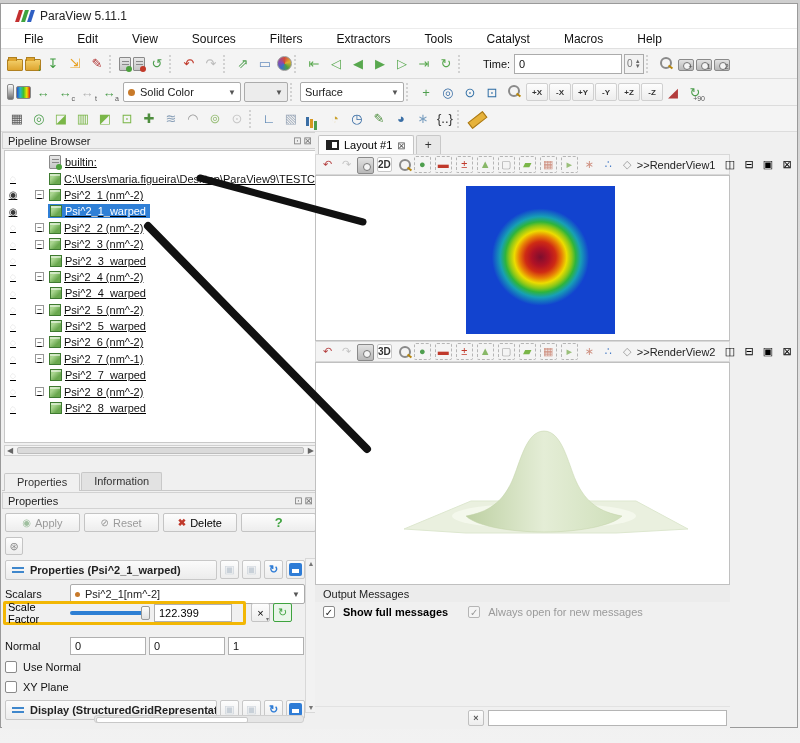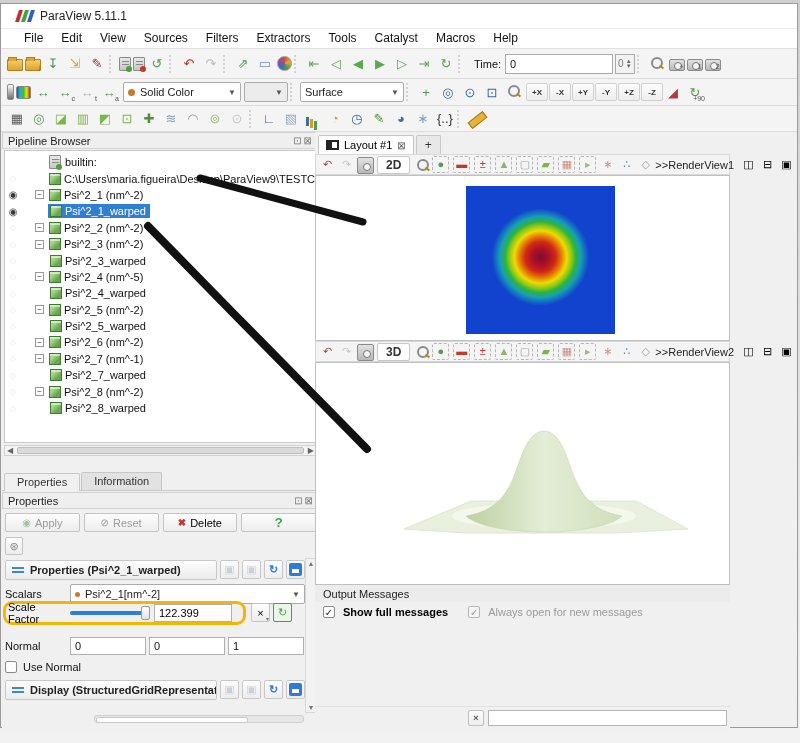--- a/index.html
+++ b/index.html
@@ -5,21 +5,21 @@
   * { margin:0; padding:0; box-sizing:border-box; }
   html,body { width:800px; height:743px; font-family:"Liberation Sans", sans-serif; background:#e9e9e9; overflow:hidden; }
   #stage { position:relative; width:800px; height:743px; background:linear-gradient(#cfcfcf,#f2f2f2); }
   #win { position:absolute; left:0; top:3px; width:798px; height:725px; background:#f0f0f0; border:1px solid #9a9a9a; }
 
   
   #titlebar { position:absolute; left:0; top:0; width:100%; height:25px; background:#fff; display:flex; align-items:center; padding-left:16px; gap:7px; border-bottom:1px solid #ececec;}
   #logo { display:flex; gap:2px; }
   #logo i { width:4px; height:12px; transform:skewX(-18deg); }
   #title { font-size:12px; color:#222; }
-  #menubar { position:absolute; left:0; top:25px; width:100%; height:20px; background:#fff; display:flex; padding-left:14px; gap:0; border-bottom:1px solid #e0e0e0;}
+  #menubar { position:absolute; left:0; top:25px; width:100%; height:20px; background:#fff; display:flex; align-items:center; padding-left:14px; gap:16px; border-bottom:1px solid #e0e0e0;}
   .menuitem { font-size:12px; color:#111; padding:2px 9px; }
 
   
   .tbar { position:absolute; left:0; width:100%; background:#f4f4f4; display:flex; align-items:center; border-bottom:1px solid #dcdcdc; padding-left:6px; }
   #tb1 { top:45px; height:30px; }
   #tb2 { top:75px; height:27px; }
   #tb3 { top:102px; height:26px; }
   .sep { width:6px; height:18px; border-left:2px dotted #d2d2d2; margin:0 4px 0 2px; flex:none;}
   .istrip { display:flex; align-items:center; gap:2px; }
   .ticon { position:relative; width:20px; height:20px; display:inline-flex; align-items:center; justify-content:center; flex:none; border-radius:2px;}
@@ -61,21 +61,21 @@
   .dot { width:7px; height:7px; border-radius:50%; background:#c87a2a; flex:none;}
   .tfield { height:20px; background:#fff; border:1px solid #ababab; font-size:11px; padding:0 4px; color:#111;}
   .spin { height:20px; background:#f2f2f2; border:1px solid #ababab; font-size:10px; color:#777; display:flex; align-items:center; padding:0 2px; gap:2px;}
   .spin .ud { display:flex; flex-direction:column; font-size:6px; line-height:5px; color:#666;}
   .lab { font-size:11px; color:#111; }
 
   
   #pipedock { position:absolute; left:1px; top:128px; width:317px; height:340px; background:#f0f0f0; border-right:1px solid #c4c4c4;}
   .dockhead { height:17px; background:#efefef; border:1px solid #d2d2d2; display:flex; align-items:center; font-size:11px; color:#222; padding:0 5px; }
   .dockhead .dbtns { margin-left:auto; display:flex; gap:2px; font-size:10px; color:#777;}
-  #ptree { position:absolute; left:2px; top:18px; width:313px; height:293px; background:#fff; border:1px solid #c8c8c8; overflow:hidden; padding-top:3px;}
+  #ptree { position:absolute; left:2px; top:18px; width:313px; height:293px; background:#fff; border:1px solid #c8c8c8; overflow:hidden; padding-top:3px;text-decoration:underline;}
   .prow { height:16.4px; display:flex; align-items:center; font-size:11px; color:#111; white-space:nowrap; }
   .eye { width:16px; text-align:center; font-size:10px; flex:none;}
   .exp { width:9px; height:9px; border:1px solid #979797; background:#fff; font-size:8px; line-height:7px; text-align:center; color:#333; margin:0 3px 0 14px; flex:none;}
   .noexp { width:12px; margin-left:14px; flex:none;}
   .childind { width:27px; flex:none;}
   .cube { width:12px; height:12px; background:linear-gradient(135deg,#a8d48e 30%,#6aa84f 70%); border:1px solid #3e7a30; margin-right:3px; flex:none; box-shadow:inset 0 2px 0 rgba(255,255,255,.5);}
   .hl { display:flex; align-items:center; padding:1px 4px 1px 2px; }
   .hl.sel { background:#2f7fd6; color:#fff; }
   .hscroll { position:absolute; left:2px; bottom:14px; width:313px; height:11px; background:#f4f4f4; border:1px solid #d0d0d0; display:flex; align-items:center;}
   .hscroll .thumb { flex:1; height:7px; background:#dadada; border:1px solid #bdbdbd; margin:0 2px; border-radius:2px;}
@@ -90,21 +90,21 @@
   .pbtn { flex:1; height:19px; background:linear-gradient(#fdfdfd,#ededed); border:1px solid #c4c4c4; border-radius:2px; font-size:11px; display:flex; align-items:center; justify-content:center; gap:4px;}
   .pbtn .bi { font-size:10px; }
   .searchrow { display:flex; gap:3px; padding:2px 3px; }
   .searchrow input { flex:1; height:18px; border:1px solid #b5b5b5; border-radius:2px; font-size:10.5px; padding:0 5px; color:#888; font-family:"Liberation Sans",sans-serif;}
   .searchrow .gear { width:18px; height:18px; border:1px solid #c4c4c4; border-radius:2px; background:linear-gradient(#fdfdfd,#ededed); display:flex; align-items:center; justify-content:center; font-size:11px; color:#888;}
   .secrow { display:flex; gap:3px; padding:3px 14px 2px 3px; align-items:flex-start;}
   .sechead { flex:1; height:20px; background:linear-gradient(#fbfbfb,#ececec); border:1px solid #c8c8c8; border-radius:2px; display:flex; align-items:center; gap:6px; padding:0 6px; font-size:11px; font-weight:bold; color:#222; white-space:nowrap; overflow:hidden;}
   .secico { width:19px; height:19px; border:1px solid #c8c8c8; border-radius:2px; background:linear-gradient(#fdfdfd,#ededed); display:flex; align-items:center; justify-content:center; font-size:11px;}
   .formrow { display:flex; align-items:center; padding:2px 14px 2px 3px; gap:3px; font-size:11px;}
   .formrow .flab { width:62px; flex:none; color:#111;}
-  .sf-wrap { position:absolute; left:1px; top:129px; width:243px; height:24px; border:3px solid #f2b705; border-radius:9px; display:flex; align-items:center; gap:4px; padding:0 2px; background:#f0f0f0; z-index:5;}
+  .sf-wrap { position:absolute; left:1px; top:129px; width:243px; height:24px; border:3px solid #f2b705; border-radius:2px; display:flex; align-items:center; gap:4px; padding:0 2px; background:#f0f0f0; z-index:5;}
   .sf-wrap .flab { width:58px; font-size:11px; flex:none;}
   .slider { position:relative; width:80px; height:4px; background:#2d7fd4; border-radius:2px; flex:none;}
   .slider .handle { position:absolute; right:0px; top:-5px; width:9px; height:14px; background:linear-gradient(#fdfdfd,#e2e2e2); border:1px solid #9a9a9a; border-radius:2px;}
   .sf-val { width:78px; height:18px; border:1px solid #b0b0b0; background:#fff; font-size:11px; padding:0 4px; display:flex; align-items:center;}
   .mini { width:19px; height:19px; border:1px solid #c4c4c4; border-radius:2px; background:linear-gradient(#fdfdfd,#ededed); display:flex; align-items:center; justify-content:center; font-size:11px; position:relative;}
   .mini.green { border:1px solid #3fa33f; background:#eaf6ea; color:#3fa33f;}
   .mini .dd { position:absolute; right:0; bottom:-1px; font-size:6px; color:#777;}
   .nfield { width:76px; height:18px; border:1px solid #b0b0b0; background:#fff; font-size:11px; padding:0 4px; font-family:"Liberation Sans",sans-serif; color:#111;}
   .chkrow { display:flex; align-items:center; gap:6px; padding:4px 3px; font-size:11px; color:#111;}
   .cb { width:12px; height:12px; border:1px solid #8a8a8a; background:#fff; border-radius:2px; display:inline-flex; align-items:center; justify-content:center; font-size:10px; color:#222; flex:none;}
@@ -116,21 +116,21 @@
 
   
   #rightarea { position:absolute; left:314px; top:128px; width:415px; height:597px; background:#f0f0f0; }
   #tabbar { height:22px; display:flex; align-items:flex-end; padding-left:3px; gap:2px; background:#f0f0f0;}
   .ltab { display:flex; align-items:center; gap:5px; font-size:11px; background:#fdfdfd; border:1px solid #c4c4c4; border-bottom:none; padding:3px 7px; border-radius:2px 2px 0 0;}
   .tabico { width:13px; height:10px; border:2px solid #222; background:linear-gradient(90deg,#222 45%,#fff 45%);}
   .plustab { font-size:12px; color:#333; background:#e8e8e8; border:1px solid #c8c8c8; border-bottom:none; padding:2px 8px; border-radius:2px 2px 0 0;}
   .vtbar { height:21px; background:#f4f4f4; border:1px solid #d8d8d8; display:flex; align-items:center; padding:0 3px; gap:1px;}
   .vtbar .ticon { width:17px; height:17px; }
   .vtbar .ticon .g { font-size:11px; }
-  .modebtn { font-size:12px; font-weight:bold; color:#333; background:#fff; border:1px solid #c8c8c8; border-radius:2px; padding:1px 8px; margin:0 2px;}
+  .modebtn { font-size:10px; font-weight:bold; color:#333; background:#fff; border:1px solid #c8c8c8; border-radius:2px; padding:1px 0; margin:0 2px;}
   .vlabel { margin-left:auto; font-size:11px; color:#222; white-space:nowrap;}
   .vbtns { display:flex; gap:2px; margin-left:5px;}
   .viewport { position:relative; background:#fff; border:1px solid #c0c0c0; overflow:hidden;}
   #view1vp { height:166px; }
   #view2vp { height:223px; }
   #gauss { position:absolute; left:150px; top:10px; width:149px; height:148px; background:#1243cf; }
   #gauss::before { content:""; position:absolute; inset:0;
     background:radial-gradient(circle 64px at 50% 48%,
       #7d0e2e 0%, #b01226 14%, #cf2b14 24%, #e87e06 33%, #eddc00 41%,
       #8cc818 49%, #2eb43c 55%, #17a0b4 63%, #1243cf 76%);}
@@ -233,21 +233,21 @@
             <span class="g" style="color: rgb(88, 168, 78);">▷</span>
           </span>
           <span class="ticon">
             <span class="g" style="color: rgb(88, 168, 78);">⇥</span>
           </span>
           <span class="ticon">
             <span class="g" style="color: rgb(88, 168, 78);">↻</span>
           </span>
         </span>
         <span class="sep"></span>
-    <span class="lab" style="margin:0 4px 0 6px;">Time:</span>
+    <span class="lab" style="margin:0 4px 0 15px;">Time:</span>
     <input class="tfield" style="width: 108px;" value="0">
     <span class="spin" style="margin-left:2px;">
           <span>0</span>
           <span class="ud">
             <span>▲</span>
             <span>▼</span>
           </span>
         </span>
     <span class="sep"></span>
     <span class="istrip">
@@ -465,21 +465,21 @@
             <span class="hl">
               <span class="cube"></span>
               <span>Psi^2_3_warped</span>
             </span>
           </div>
           <div class="prow">
             <span class="eye" style="color: rgb(198, 198, 198);">◌</span>
             <span class="exp">−</span>
             <span class="hl">
               <span class="cube"></span>
-              <span>Psi^2_4 (nm^-5)</span>
+              <span>Psi^2_4 (nm^-2)</span>
             </span>
           </div>
           <div class="prow">
             <span class="eye" style="color: rgb(198, 198, 198);">◌</span>
             <span class="childind"></span>
             <span class="hl">
               <span class="cube"></span>
               <span>Psi^2_4_warped</span>
             </span>
           </div>
@@ -612,20 +612,24 @@
     </div>
     <div class="formrow" style="margin-top:29px;">
       <span class="flab">Normal</span>
       <input class="nfield" value="0" style="">
       <input class="nfield" value="0" style="">
       <input class="nfield" value="1" style="">
     </div>
     <div class="chkrow">
       <span class="cb"></span>
       <span>Use Normal</span>
+    </div>
+    <div class="chkrow">
+      <span class="cb"></span>
+      <span>XY Plane</span>
     </div>
     <div class="secrow">
       <span class="sechead">
             <span class="ticon k-eq" style="width:12px;height:8px;"></span>
             <span>Display (StructuredGridRepresentatio</span>
           </span>
       <span class="secico" style="color:#c8d0d8;">▣</span>
       <span class="secico" style="color:#c8d0d8;">▣</span>
       <span class="secico" style="color:#2e7cd6; font-weight:bold;">↻</span>
       <span class="secico">

